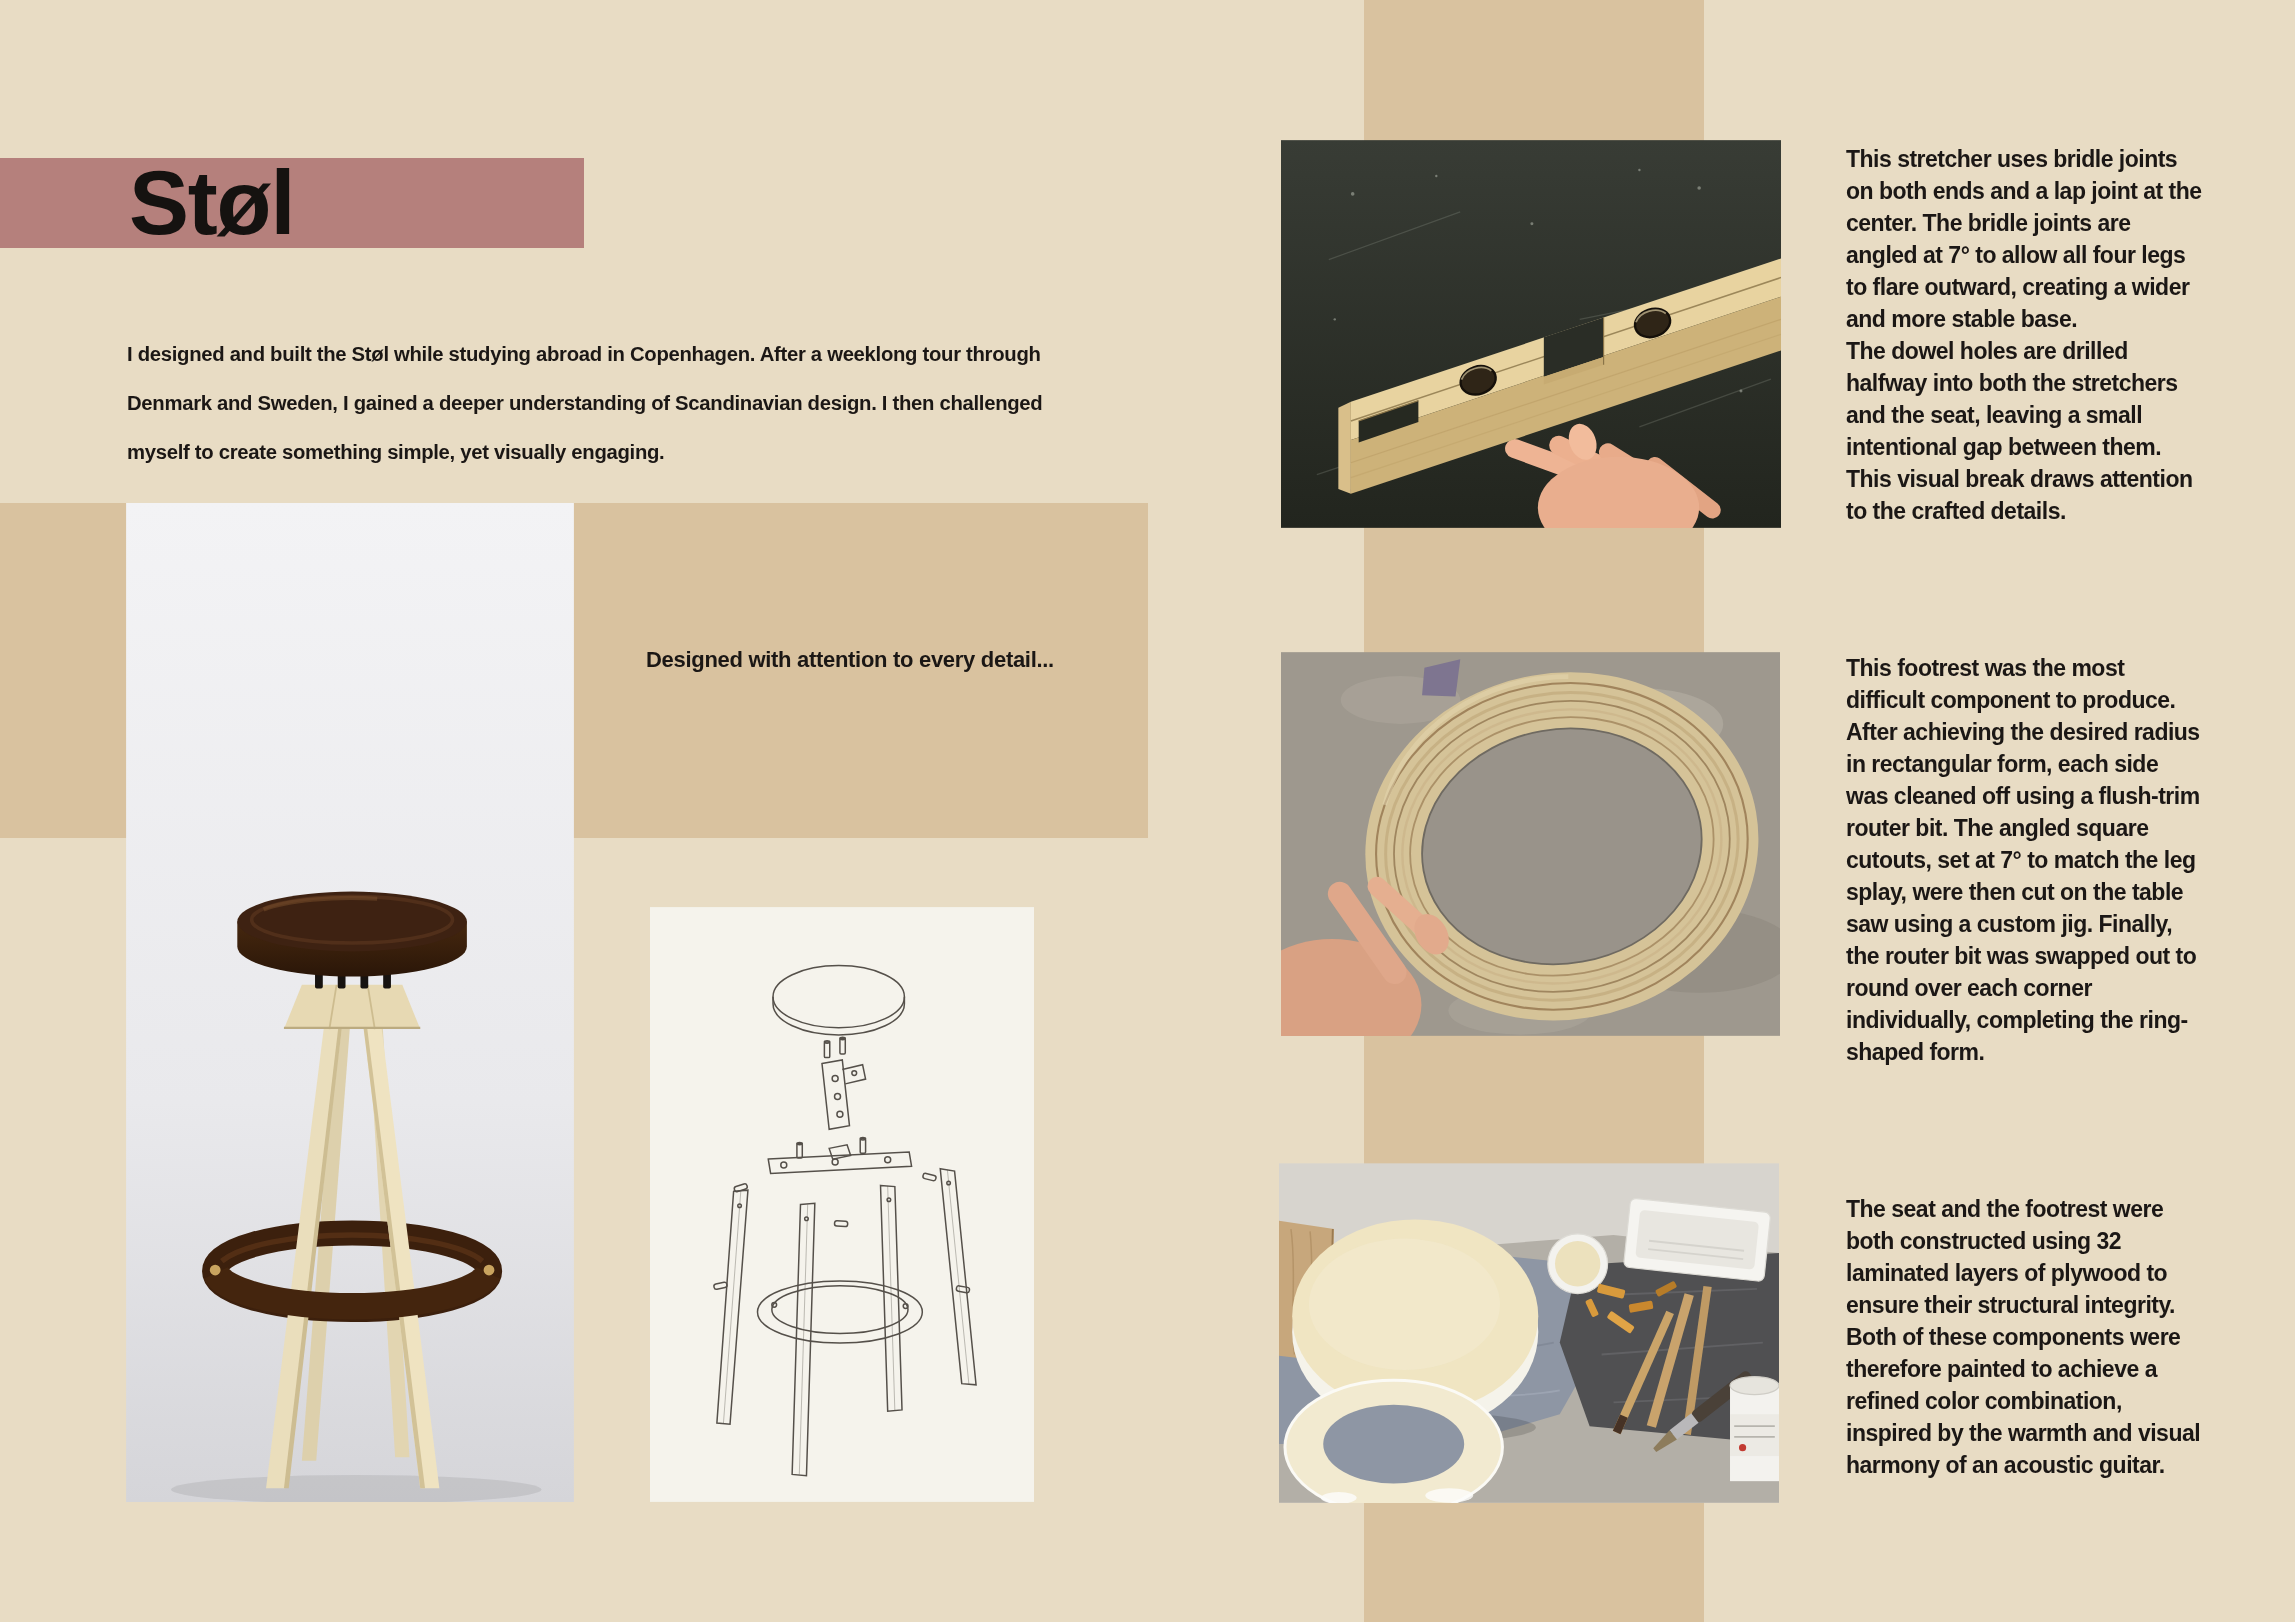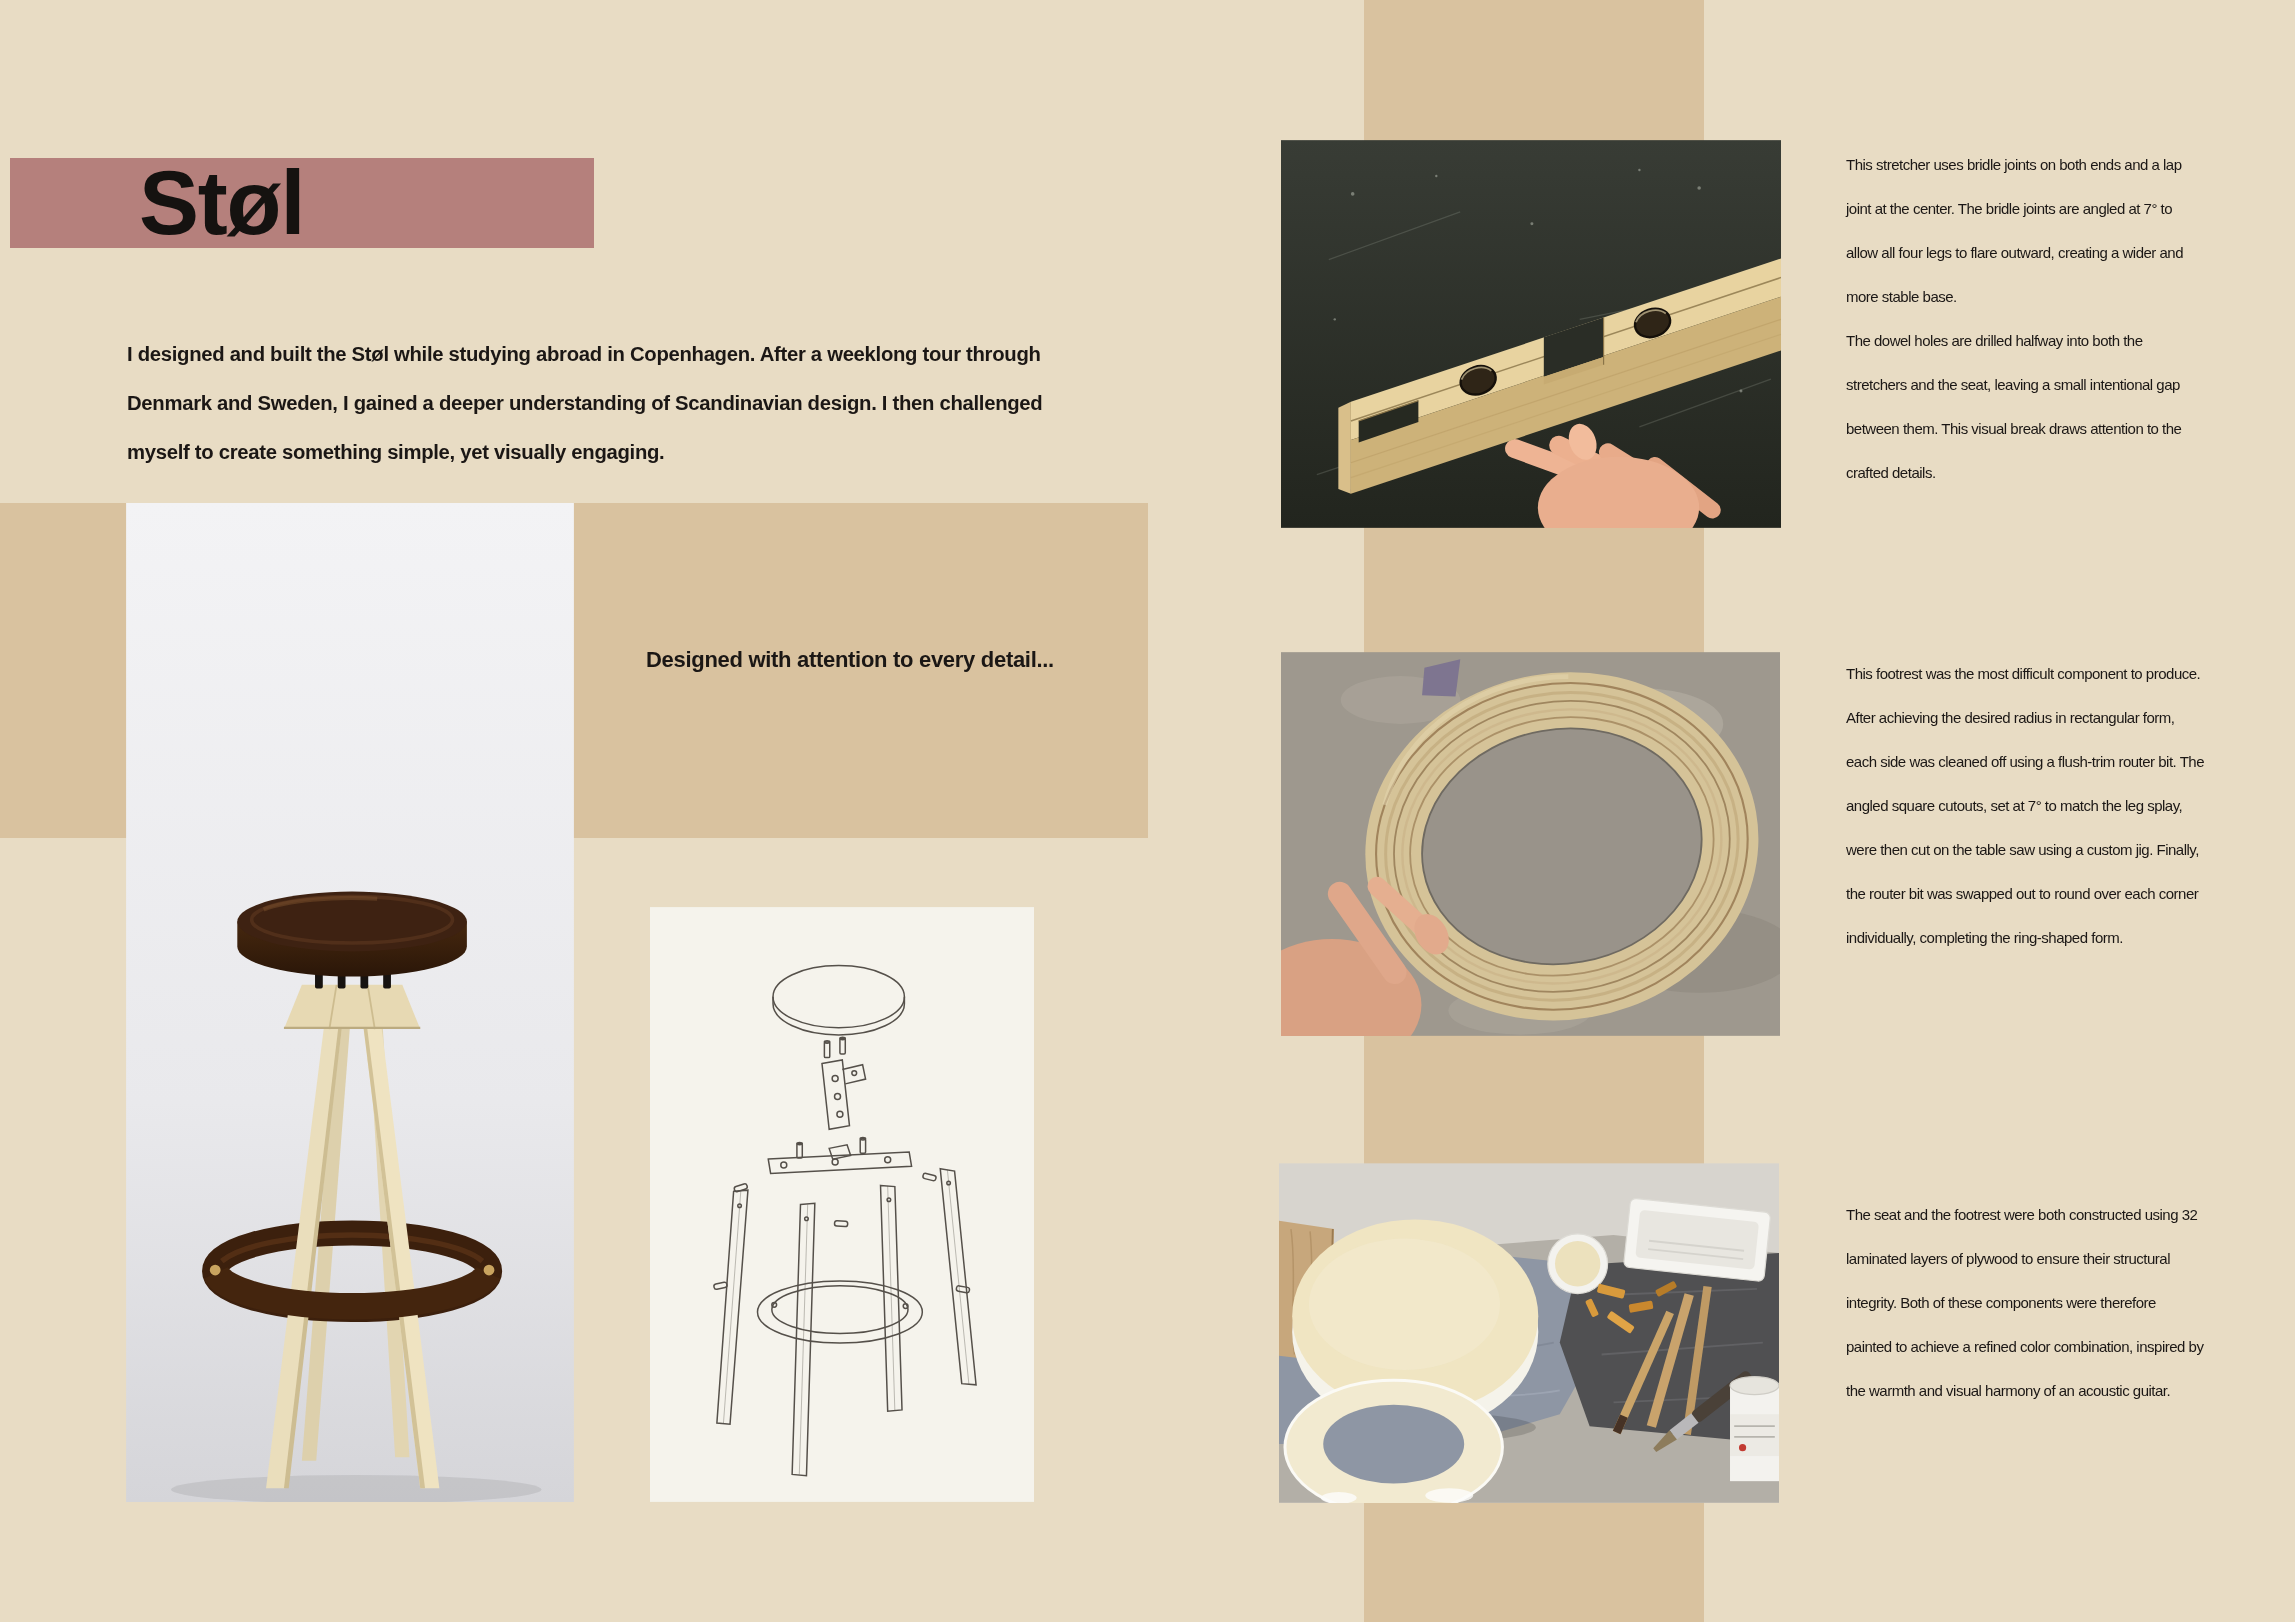--- a/index.html
+++ b/index.html
@@ -8,38 +8,38 @@
     background:#e8dcc4;
     font-family:"Liberation Sans", sans-serif;
     color:#1b1715;
   }
   .abs{position:absolute;}
   .band{background:#d9c29f;}
   .band-vertical{left:1364px;top:0;width:340px;height:1623px;}
   .band-horizontal{left:0;top:503px;width:1148px;height:335px;}
   .title-banner{
     left:0;top:158px;width:584px;height:90px;background:#b5807c;
-    display:flex;align-items:center;margin-left:10px;
+    display:flex;align-items:center;
   }
   .title{
     margin-left:129px;
     font-size:90px;font-weight:bold;letter-spacing:-1.2px;line-height:1;
     color:#151210;
   }
   .intro{
     left:127px;top:330px;width:945px;
     font-size:20.3px;font-weight:bold;line-height:49px;letter-spacing:-0.3px;
   }
   .caption{
     left:646px;top:647px;width:478px;
     font-size:22px;font-weight:bold;letter-spacing:-0.3px;
   }
   .body-col{
     width:359px;
-    font-size:15px;font-weight:normal;line-height:44px;letter-spacing:-0.5px;
+    font-size:23px;font-weight:bold;line-height:32px;letter-spacing:-0.5px;
     white-space:pre-line;
   }
   .para-1{left:1846px;top:143px;}
   .para-2{left:1846px;top:652px;}
   .para-3{left:1846px;top:1193px;}
   .photo{display:block;}
   .photo-stool{left:126px;top:503px;}
   .photo-drawing{left:650px;top:907px;}
   .photo-stretcher{left:1281px;top:140px;}
   .photo-ring{left:1281px;top:652px;}

